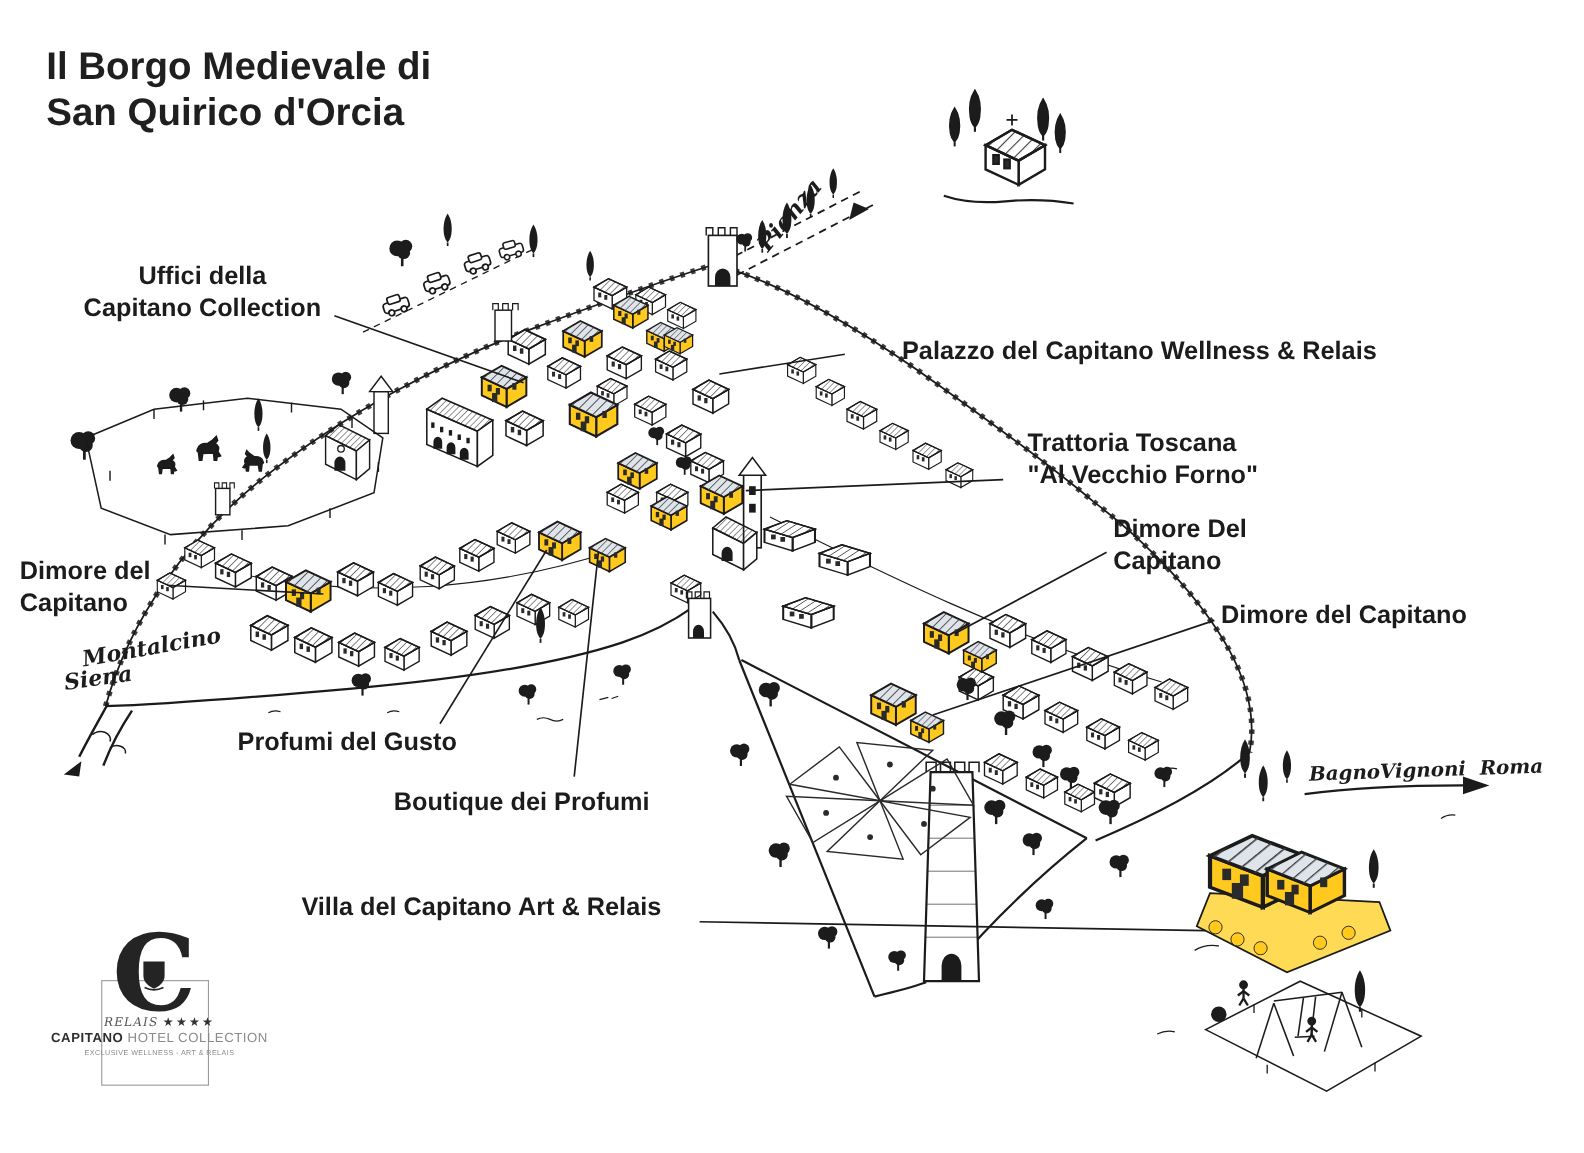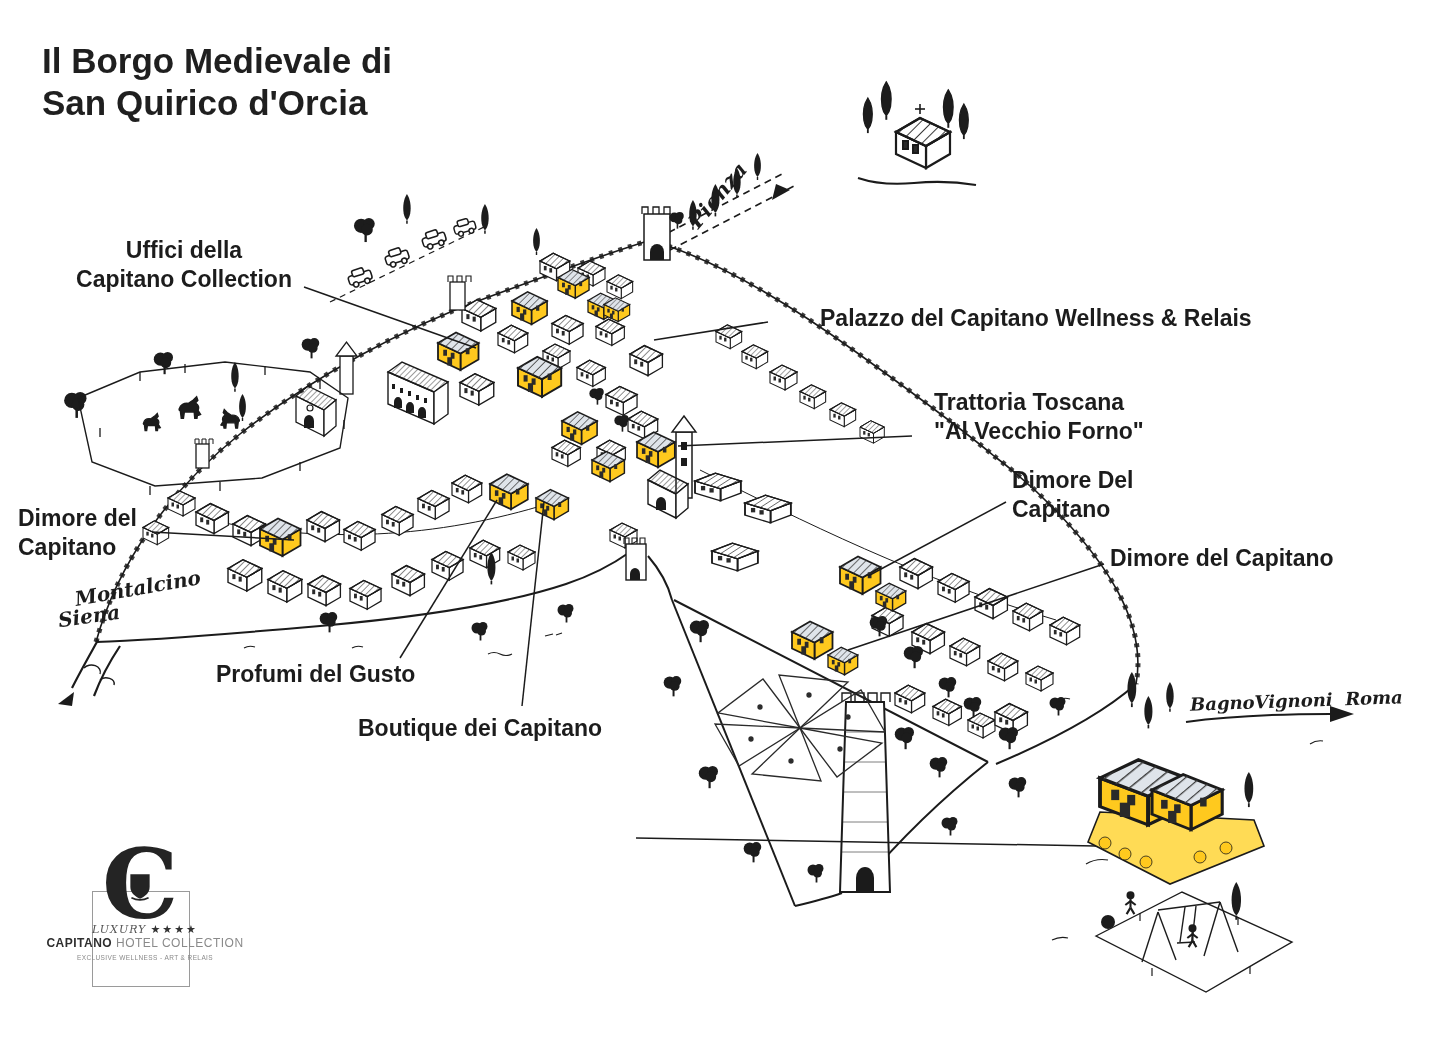--- a/index.html
+++ b/index.html
@@ -436,37 +436,38 @@
 <div class="lbl" style="left:1012px;top:466px;">Dimore Del
 Capitano</div>
 
 <div class="lbl" style="left:1110px;top:544px;">Dimore del Capitano</div>
 
 <div class="lbl" style="left:18px;top:504px;">Dimore del
 Capitano</div>
 
 <div class="lbl" style="left:216px;top:660px;">Profumi del Gusto</div>
 
-<div class="lbl" style="left:358px;top:714px;">Boutique dei Capitano</div>
-
+<div class="lbl" style="left:358px;top:714px;">Boutique dei Profumi</div>
+
+<div class="lbl" style="left:274px;top:810px;">Villa del Capitano Art &amp; Relais</div>
 
 <div class="hand" style="left:702px;top:208px;font-size:21px;transform:rotate(-50deg);transform-origin:left bottom;">Pienza</div>
 <div class="hand" style="left:74px;top:576px;font-size:20px;transform:rotate(-10deg);">Montalcino</div>
 <div class="hand" style="left:58px;top:604px;font-size:20px;transform:rotate(-8deg);">Siena</div>
 <div class="hand" style="left:1190px;top:690px;font-size:18px;transform:rotate(-2deg);">BagnoVignoni  Roma</div>
 
 <div class="logo" style="left:58px;top:843px;">
   <div class="logo-square"></div>
   <div class="logo-c">C</div>
   <svg class="logo-crest" width="24" height="30" viewBox="0 0 22 28">
     <path d="M2,2 h18 v12 c0,6 -5,9 -9,11 c-4,-2 -9,-5 -9,-11 Z" fill="#242424"></path>
     <path d="M3,24 q8,4 16,0" stroke="#242424" stroke-width="1.5" fill="none"></path>
   </svg>
   <div class="logo-text logo-line1">
-    <span class="lux">LUXURY</span>
+    <span class="lux">RELAIS</span>
     <span class="stars">★★★★</span>
   </div>
   <div class="logo-text logo-line2">
     <span class="brand-b">CAPITANO</span>
     <span class="brand-r">HOTEL COLLECTION</span>
   </div>
   <div class="logo-text logo-line3">EXCLUSIVE WELLNESS - ART &amp; RELAIS</div>
 </div>
 
 </div>

